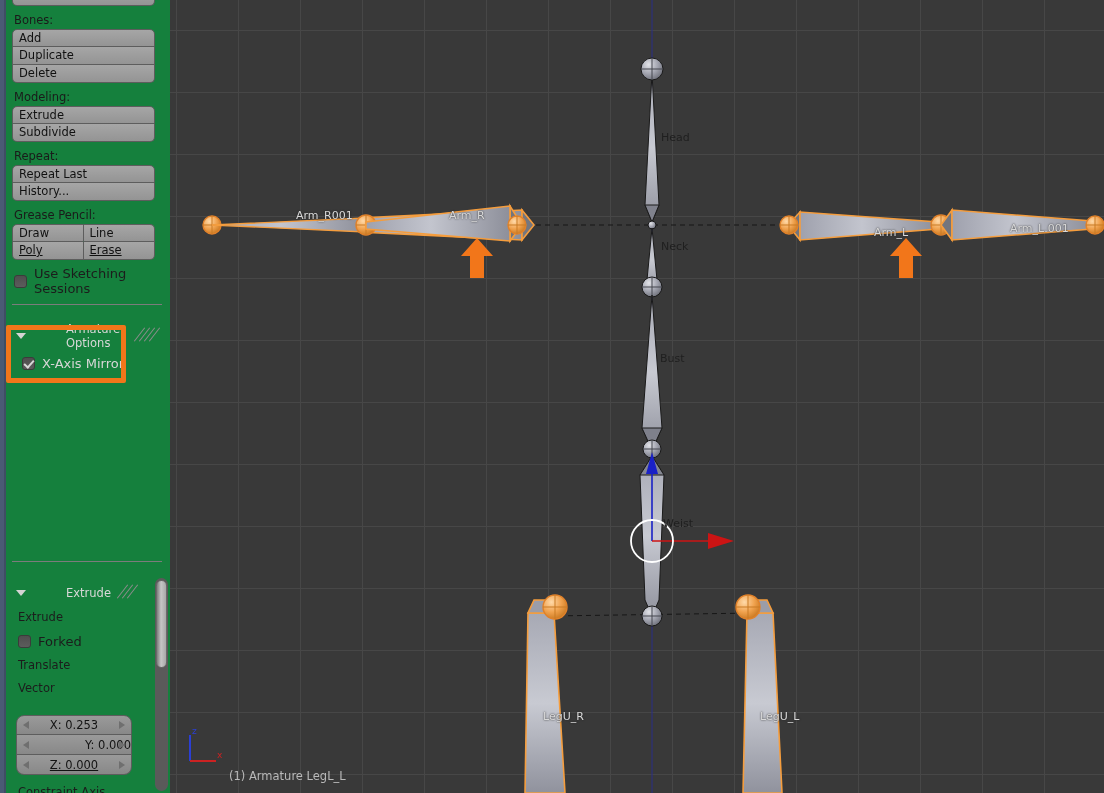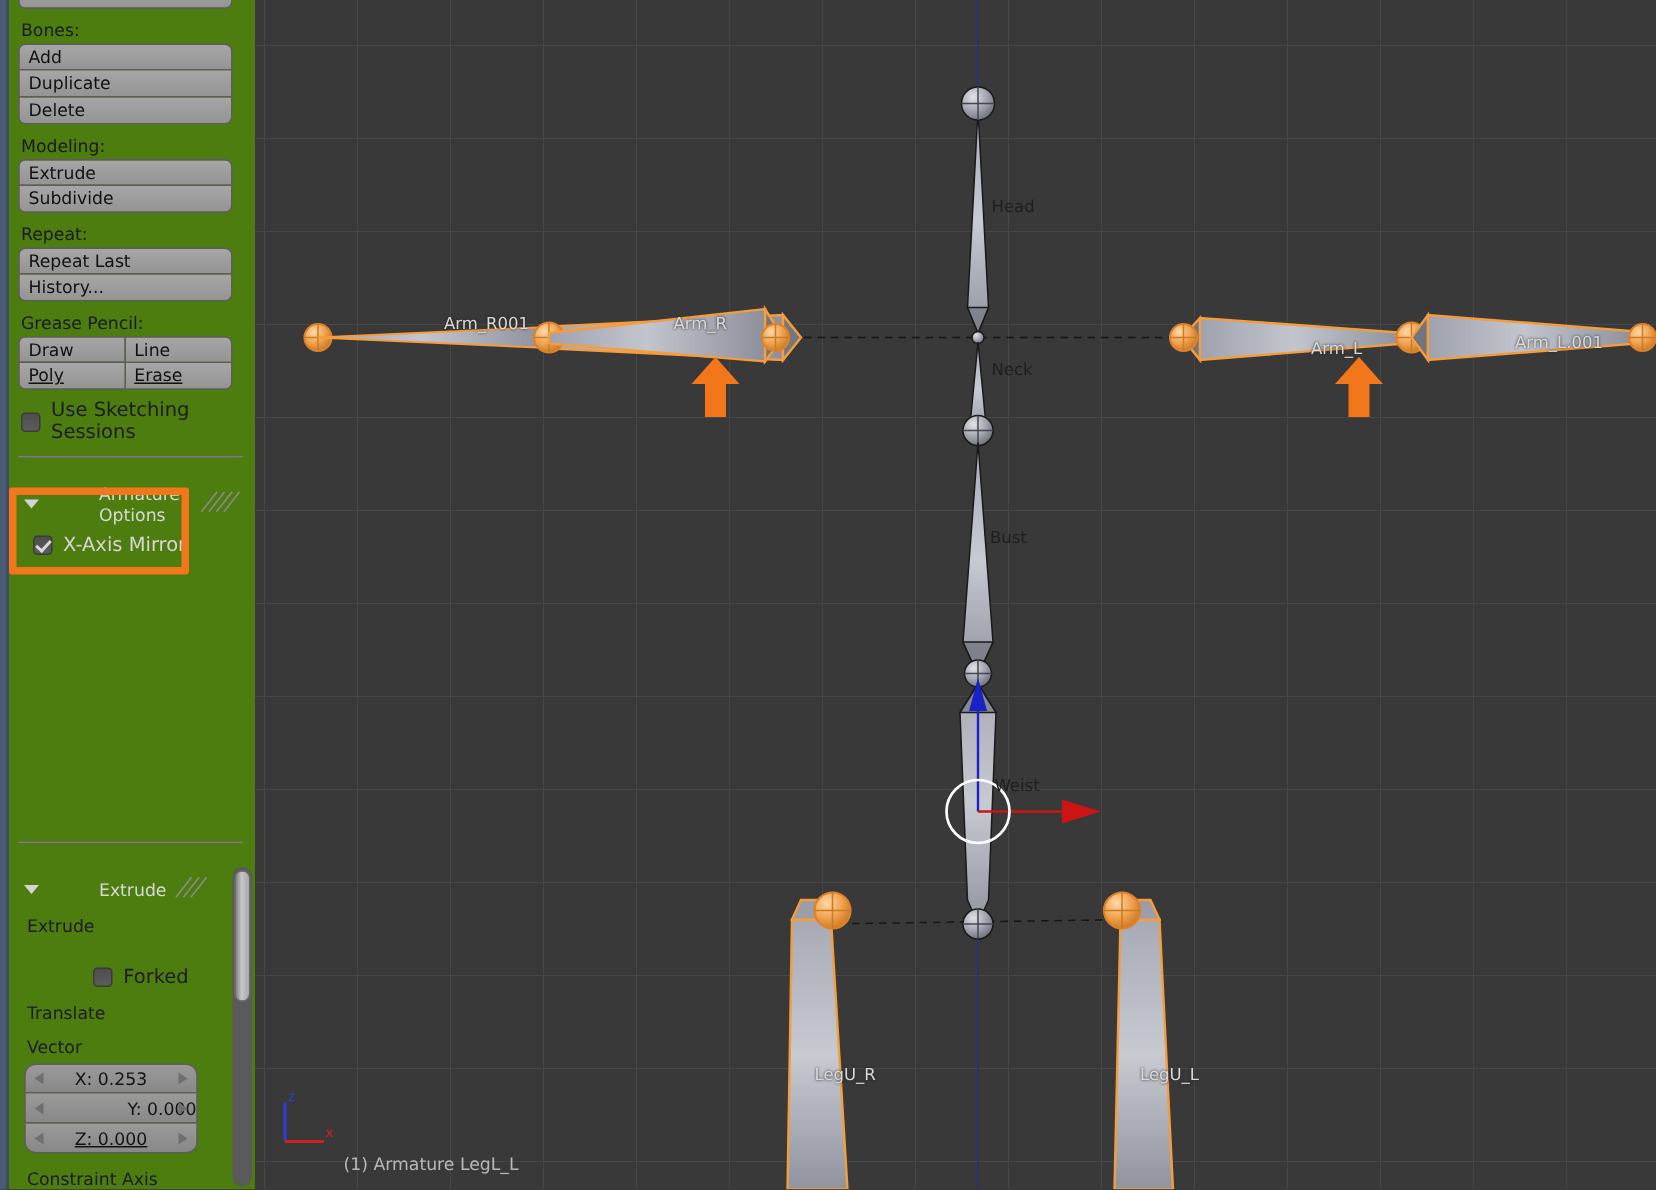--- a/index.html
+++ b/index.html
@@ -10,21 +10,21 @@
     font-family:"DejaVu Sans","Liberation Sans",sans-serif;
     overflow:hidden;
     position:relative;
     -webkit-font-smoothing:antialiased;
   }
   #app { position:absolute; inset:0; display:flex; }
 
   
   #leftpanel {
     width:170px; height:793px; position:relative;
-    background:#4d7c0f;
+    background:#15803d;
     flex:0 0 170px;
   }
   .edge-blue { position:absolute; left:0; top:0; width:4px; height:793px; background:#4a5a74; }
   .edge-blue.b2 { background:#3f4d63; left:4px; width:2px; }
   .panel-scroll { position:absolute; left:6px; top:0; right:0; bottom:0; }
 
   .tp-label {
     color:#1a1a1a; font-size:11.5px; line-height:14px;
     padding-left:8px; margin-top:7px; margin-bottom:2px;
   }
@@ -77,21 +77,21 @@
   .grip i { position:absolute; width:1px; height:17px; background:#8c8c8c;
             transform:rotate(38deg); top:-2px; }
 
   
   .hl-box {
     position:absolute; left:6px; top:325px; width:120px; height:58px;
     border:5px solid #f2761a; border-radius:2px; pointer-events:none;
   }
 
   .sec-txt { color:#1c1c1c; font-size:11.5px; margin-left:12px; margin-top:9px; }
-  .num-group { margin-left:10px; margin-right:38px; margin-top:4px; }
+  .num-group { margin-left:10px; margin-right:38px; margin-top:20px; }
   .num-fld {
     height:20px; display:flex; align-items:center; justify-content:center;
     background:linear-gradient(#9a9a9a,#888888);
     border:1px solid #5d5d5d; color:#131313; font-size:11.5px;
     position:relative;
   }
   .num-fld.f { border-radius:8px 8px 0 0; }
   .num-fld.m { border-top:none;justify-content:flex-end; }
   .num-fld.l { border-radius:0 0 8px 8px; border-top:none;text-decoration:underline; }
   .num-fld .ar { position:absolute; width:0;height:0;
@@ -206,21 +206,21 @@
         <span>Extrude</span>
         <span class="grip" style="right:24px">
           <i style="left:16px"></i>
             <i style="left:11px"></i>
             <i style="left:6px"></i>
         </span>
       </div>
 
       <div class="sec-txt">Extrude</div>
 
-      <div class="chk-row" style="margin-left:12px;margin-top:20px;justify-content:center;">
+      <div class="chk-row" style="margin-left:12px;margin-top:10px;">
         <div class="chkbox"></div>
         <span class="chk-lbl">Forked</span>
       </div>
 
       <div class="sec-txt">Translate</div>
       <div class="sec-txt">Vector</div>
 
       <div class="num-group">
         <div class="num-fld f">
           <span class="ar lft"></span>

